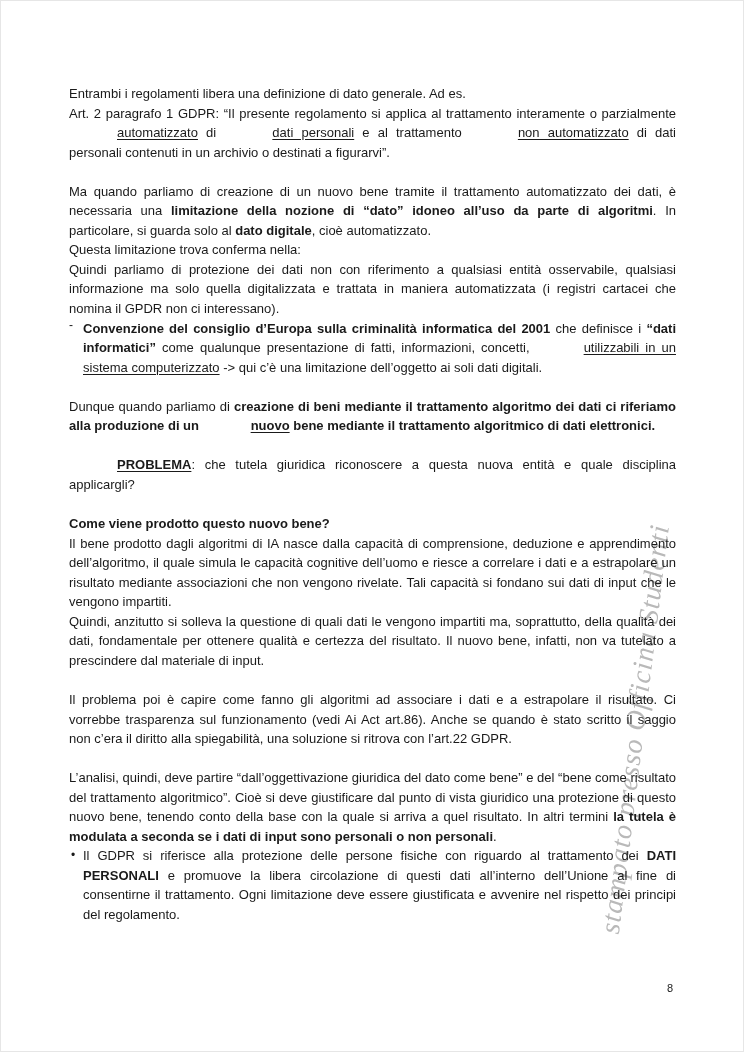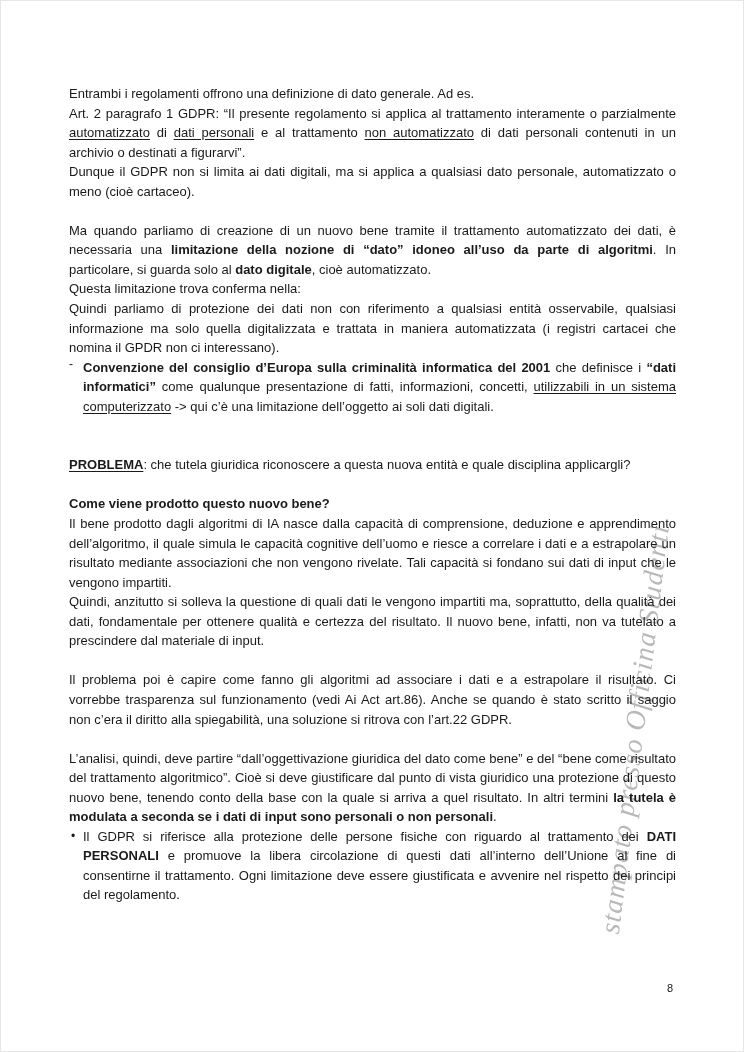--- a/index.html
+++ b/index.html
@@ -44,21 +44,21 @@
   .marker.dash {
     top: -3px;
     font-size: 12px;
   }
   .marker.bullet {
     left: 2px;
     font-size: 12px;
   }
   .b { font-weight: bold; }
   .i { }
-  .u { text-decoration: underline; text-underline-offset: 2px; }
+  .u { text-decoration: underline; text-underline-offset: 2px; margin-left: 48px; }
   .watermark {
     position: absolute;
     left: 635px;
     top: 729px;
     transform: translate(-50%, -50%) rotate(-83deg);
     transform-origin: center center;
     white-space: nowrap;
     font-family: "Liberation Serif", serif;
     font-style: italic;
     font-size: 28px;
@@ -76,29 +76,29 @@
     color: #1a1a1a;
   }
 </style>
 </head>
 <body>
 
 <div class="page">
   <div class="watermark">stampato presso Officina Studenti</div>
 
   <div class="doc-body">
-      <div class="para"><span>Entrambi i regolamenti offrono una definizione di dato generale. Ad es.</span></div>
+      <div class="para"><span>Entrambi i regolamenti libera una definizione di dato generale. Ad es.</span></div>
       <div class="para"><span>Art. 2 paragrafo 1 GDPR: “</span><span class="i">Il presente regolamento si applica al trattamento interamente o parzialmente </span><span class="i u">automatizzato</span><span class="i"> di </span><span class="i u">dati personali</span><span class="i"> e al trattamento </span><span class="i u">non automatizzato</span><span class="i"> di dati personali contenuti in un archivio o destinati a figurarvi</span><span>”.</span></div>
-      <div class="para"><span>Dunque il GDPR non si limita ai dati digitali, ma si applica a qualsiasi dato personale, automatizzato o meno (cioè cartaceo).</span></div>
       <div class="gap"></div>
       <div class="para"><span>Ma quando parliamo di creazione di un nuovo bene tramite il trattamento automatizzato dei dati, è necessaria una </span><span class="b">limitazione della nozione di “dato” idoneo all’uso da parte di algoritmi</span><span>. In particolare, si guarda solo al </span><span class="b">dato digitale</span><span>, cioè automatizzato.</span></div>
       <div class="para"><span>Questa limitazione trova conferma nella:</span></div>
       <div class="para"><span>Quindi parliamo di protezione dei dati non con riferimento a qualsiasi entità osservabile, qualsiasi informazione ma solo quella digitalizzata e trattata in maniera automatizzata (i registri cartacei che nomina il GPDR non ci interessano).</span></div>
       <div class="para li"><span class="marker dash">-</span><span class="b">Convenzione del consiglio d’Europa sulla criminalità informatica del 2001</span><span> che definisce i </span><span class="b">“dati informatici”</span><span> come </span><span class="i">qualunque presentazione di fatti, informazioni, concetti, </span><span class="i u">utilizzabili in un sistema computerizzato</span><span> -&gt; qui c’è una limitazione dell’oggetto ai soli dati digitali.</span></div>
       <div class="gap"></div>
+      <div class="para"><span>Dunque quando parliamo di </span><span class="b">creazione di beni mediante il trattamento algoritmo dei dati ci riferiamo alla produzione di un </span><span class="b u">nuovo</span><span class="b"> bene mediante il trattamento algoritmico di dati elettronici.</span></div>
       <div class="gap"></div>
       <div class="para"><span class="b u">PROBLEMA</span><span>: che tutela giuridica riconoscere a questa nuova entità e quale disciplina applicargli?</span></div>
       <div class="gap"></div>
       <div class="para"><span class="b">Come viene prodotto questo nuovo bene?</span></div>
       <div class="para"><span>Il bene prodotto dagli algoritmi di IA nasce dalla capacità di comprensione, deduzione e apprendimento dell’algoritmo, il quale simula le capacità cognitive dell’uomo e riesce a correlare i dati e a estrapolare un risultato mediante associazioni che non vengono rivelate. Tali capacità si fondano sui dati di input che le vengono impartiti.</span></div>
       <div class="para"><span>Quindi, anzitutto si solleva la questione di quali dati le vengono impartiti ma, soprattutto, della qualità dei dati, fondamentale per ottenere qualità e certezza del risultato. Il nuovo bene, infatti, non va tutelato a prescindere dal materiale di input.</span></div>
       <div class="gap"></div>
       <div class="para"><span>Il problema poi è capire come fanno gli algoritmi ad associare i dati e a estrapolare il risultato. Ci vorrebbe trasparenza sul funzionamento (vedi Ai Act art.86). Anche se quando è stato scritto il saggio non c’era il diritto alla spiegabilità, una soluzione si ritrova con l’art.22 GDPR.</span></div>
       <div class="gap"></div>
       <div class="para"><span>L’analisi, quindi, deve partire “dall’oggettivazione giuridica del dato come bene” e del “bene come risultato del trattamento algoritmico”. Cioè si deve giustificare dal punto di vista giuridico una protezione di questo nuovo bene, tenendo conto della base con la quale si arriva a quel risultato. In altri termini </span><span class="b">la tutela è modulata a seconda se i dati di input sono personali o non personali</span><span>.</span></div>

